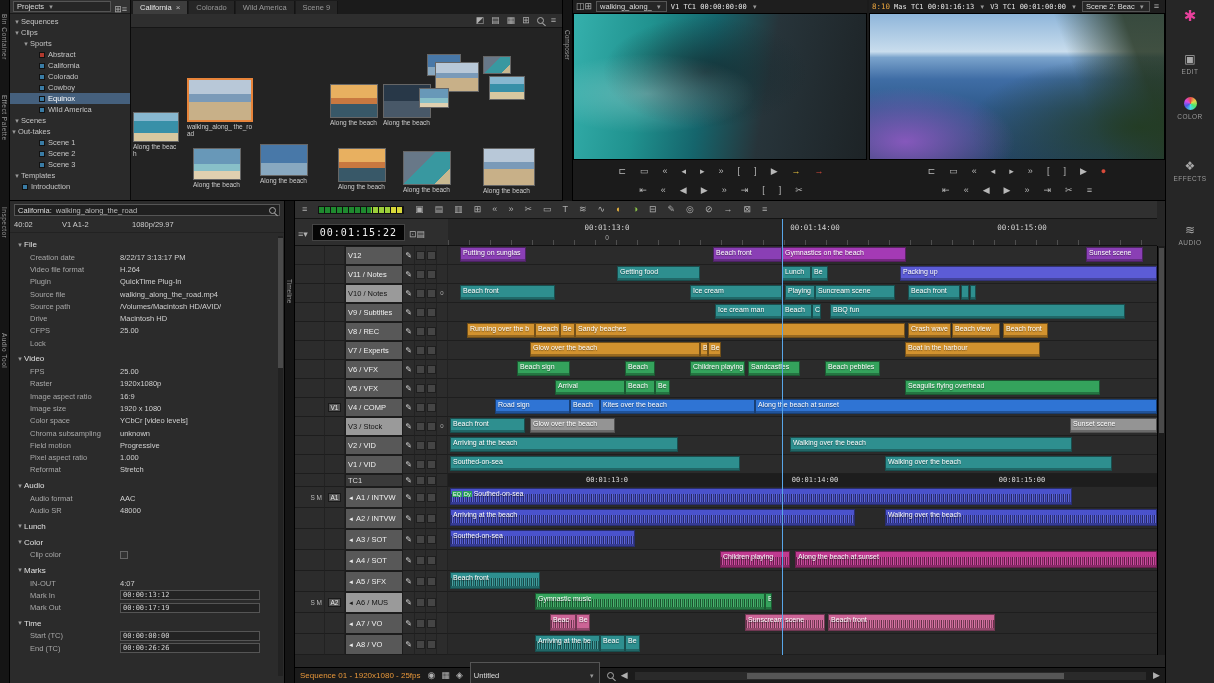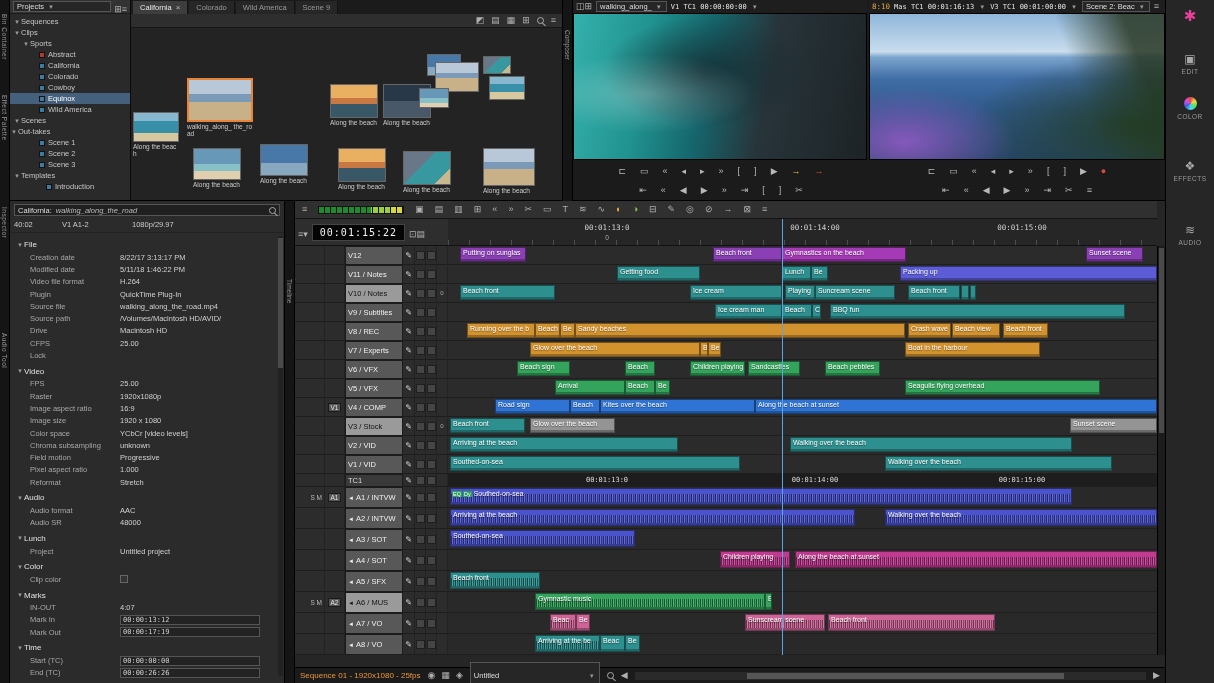--- a/index.html
+++ b/index.html
@@ -72,21 +72,21 @@
   .rtool:nth-child(3){margin-top:22px}
   .rtool:nth-child(4){margin-top:40px}
   .rtool:nth-child(5){margin-top:42px}
   .rticon{font-size:12px;color:#a8a8a8;line-height:1}
   .rtlabel{font-size:6.5px;color:#9a9a9a;letter-spacing:.5px}
   .wheel{width:13px;height:13px;border-radius:50%;background:conic-gradient(#e84a4a,#e8d84a,#4ae86a,#4ad8e8,#4a5ae8,#d84ae8,#e84a4a)}
   
   #inspector{left:10px;top:201px;width:275px;height:482px;background:#2b2b2b;border-right:1px solid #000}
   #insp-search{margin:3px 4px 2px 4px;height:12px;border:1px solid #555;background:#202020;display:flex;align-items:center;gap:4px;padding:0 3px;font-size:7.5px}
   #insp-search .pfx{color:#ddd}
-  #insp-search .val{flex:1;color:#bbb;font-style:italic;overflow:hidden;white-space:nowrap}
+  #insp-search .val{flex:1;color:#bbb;overflow:hidden;white-space:nowrap}
   #insp-info{display:flex;gap:0;padding:2px 4px 3px 4px;font-size:7.5px;color:#ccc;border-bottom:1px solid #222}
   #insp-info span:nth-child(1){width:48px}
   #insp-info span:nth-child(2){width:70px}
   #insp-body{padding-top:2px}
   .sech{display:flex;align-items:center;height:13px;font-size:8px;color:#e0e0e0;padding-left:6px;margin-top:3px}
   .irow{display:flex;align-items:center;height:12.3px;font-size:7.5px}
   .ilabel{width:110px;padding-left:20px;color:#a8a8a8;white-space:nowrap;overflow:hidden}
   .ival{color:#d0d0d0;white-space:nowrap;overflow:hidden}
   .ival.input{border:1px solid #555;background:#232323;width:140px;height:10px;line-height:9px;padding:0 2px;font-size:7px;font-family:"DejaVu Sans Mono",monospace}
   .chk{width:8px;height:8px;border:1px solid #666;background:#333;display:inline-block}
@@ -221,21 +221,21 @@
         </div>
         <div class="trow" style="padding-left: 21px;">
           <span class="chev"></span>
           <span class="bicon" style="background: rgb(58, 124, 165);"></span>
           <span class="tlabel">Scene 3</span>
         </div>
         <div class="trow" style="padding-left: 3px;">
           <span class="chev">▾</span>
           <span class="tlabel">Templates</span>
         </div>
-        <div class="trow" style="padding-left: 28px; text-align: right;">
+        <div class="trow" style="padding-left: 4px; text-align: right;">
           <span class="chev"></span>
           <span class="bicon" style="background: rgb(58, 124, 165);"></span>
           <span class="tlabel">Introduction</span>
         </div>
       </div>
   </div>
 
   <div id="bin-panel" class="abs">
     <div id="bin-tabs">
         <div class="btab act">
@@ -430,24 +430,20 @@
     <div id="insp-body">
         <div class="sech">
           <span class="chev">▾</span>
           <span>File</span>
         </div>
         <div class="irow">
           <span class="ilabel">Creation date</span>
           <span class="ival">8/22/17   3:13:17 PM</span>
         </div>
         <div class="irow">
-          <span class="ilabel">Modified date</span>
-          <span class="ival">5/11/18   1:46:22 PM</span>
-        </div>
-        <div class="irow">
           <span class="ilabel">Video file format</span>
           <span class="ival">H.264</span>
         </div>
         <div class="irow">
           <span class="ilabel">Plugin</span>
           <span class="ival">QuickTime Plug-In</span>
         </div>
         <div class="irow">
           <span class="ilabel">Source file</span>
           <span class="ival">walking_along_the_road.mp4</span>
@@ -516,24 +512,20 @@
           <span class="ilabel">Audio format</span>
           <span class="ival">AAC</span>
         </div>
         <div class="irow">
           <span class="ilabel">Audio SR</span>
           <span class="ival">48000</span>
         </div>
         <div class="sech">
           <span class="chev">▾</span>
           <span>Lunch</span>
-        </div>
-        <div class="irow">
-          <span class="ilabel">Project</span>
-          <span class="ival">Untitled project</span>
         </div>
         <div class="sech">
           <span class="chev">▾</span>
           <span>Color</span>
         </div>
         <div class="irow">
           <span class="ilabel">Clip color</span>
           <span class="chk"></span>
         </div>
         <div class="sech">

